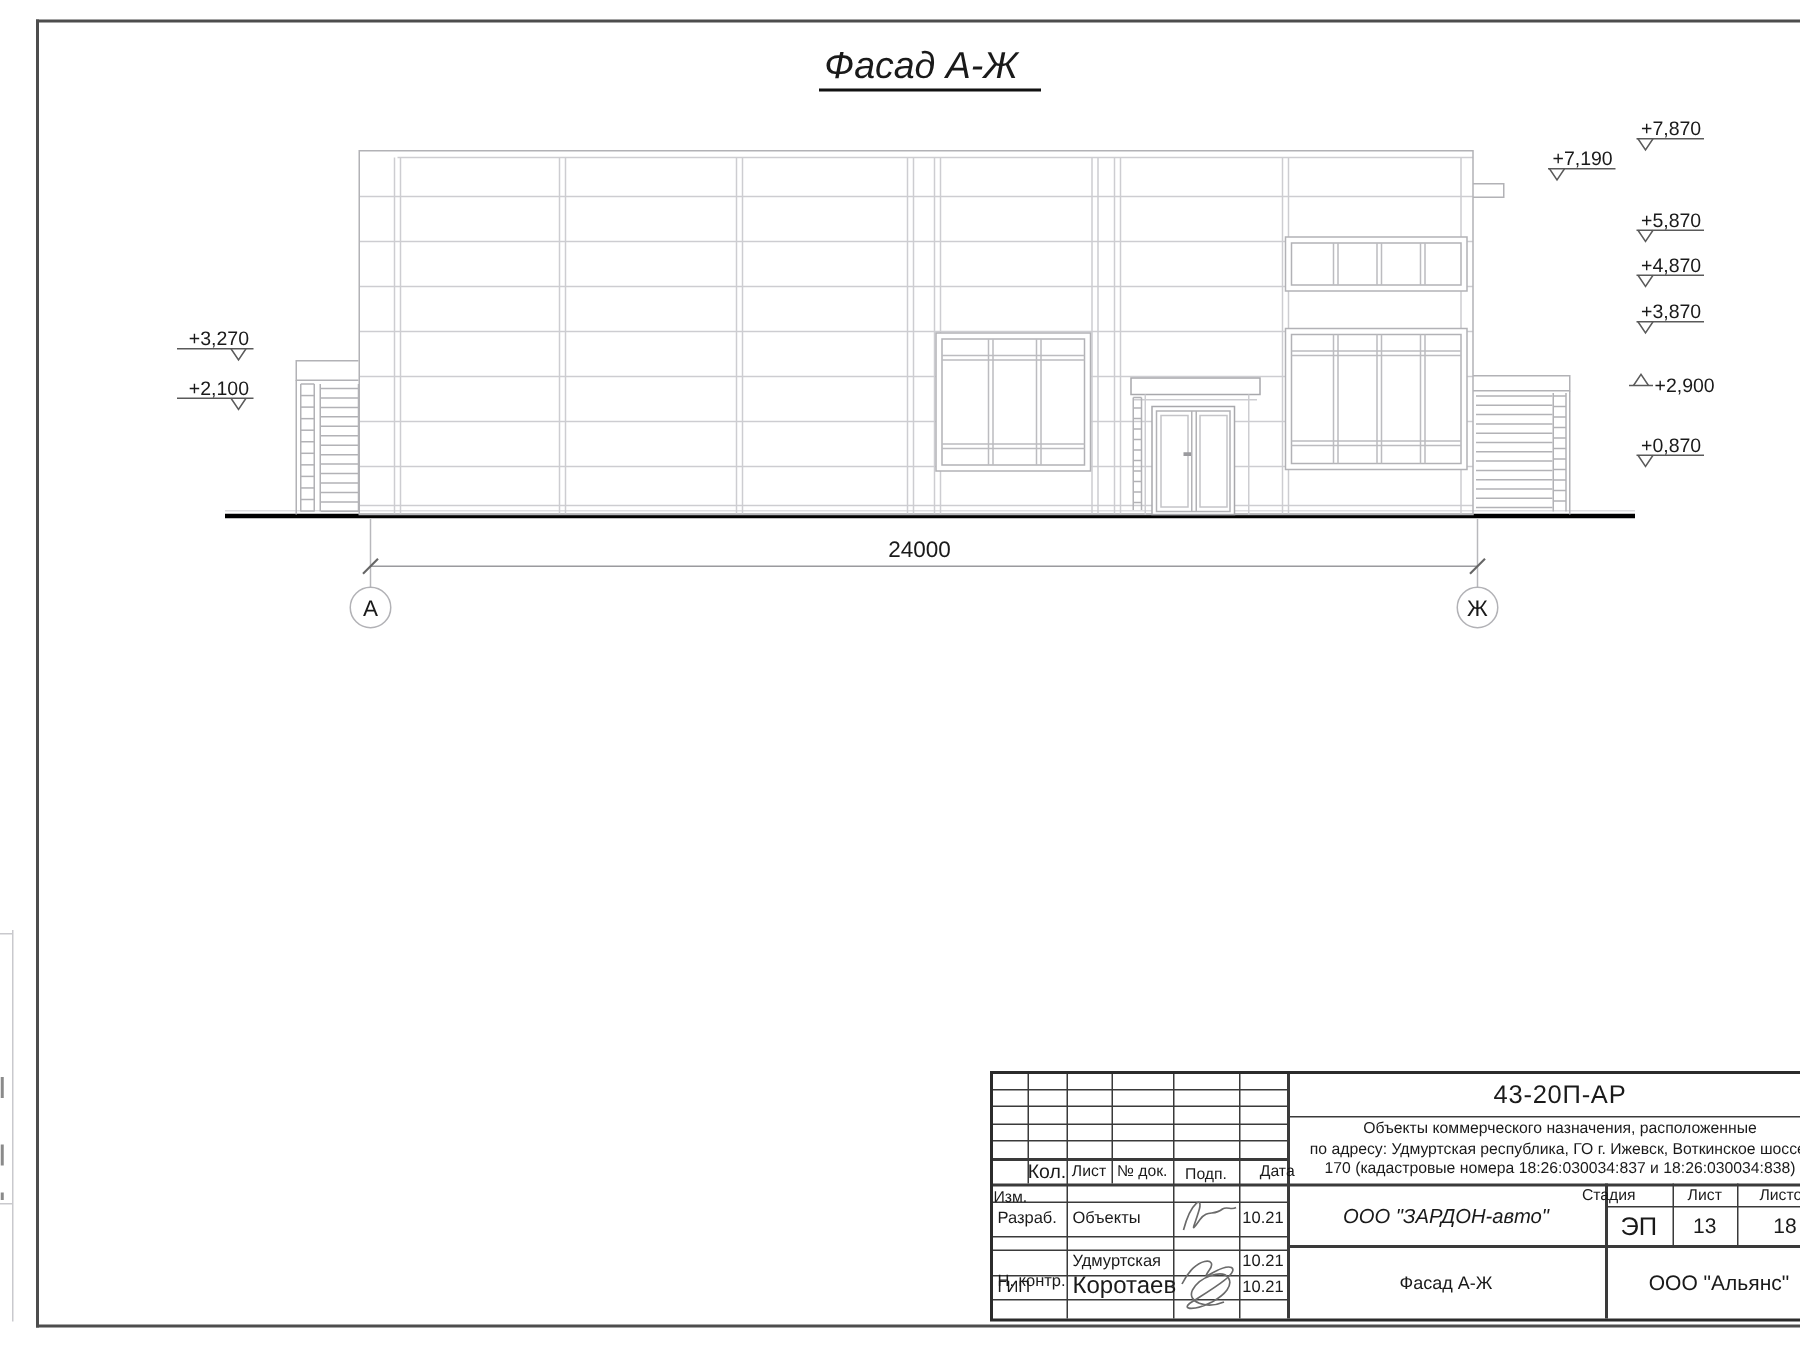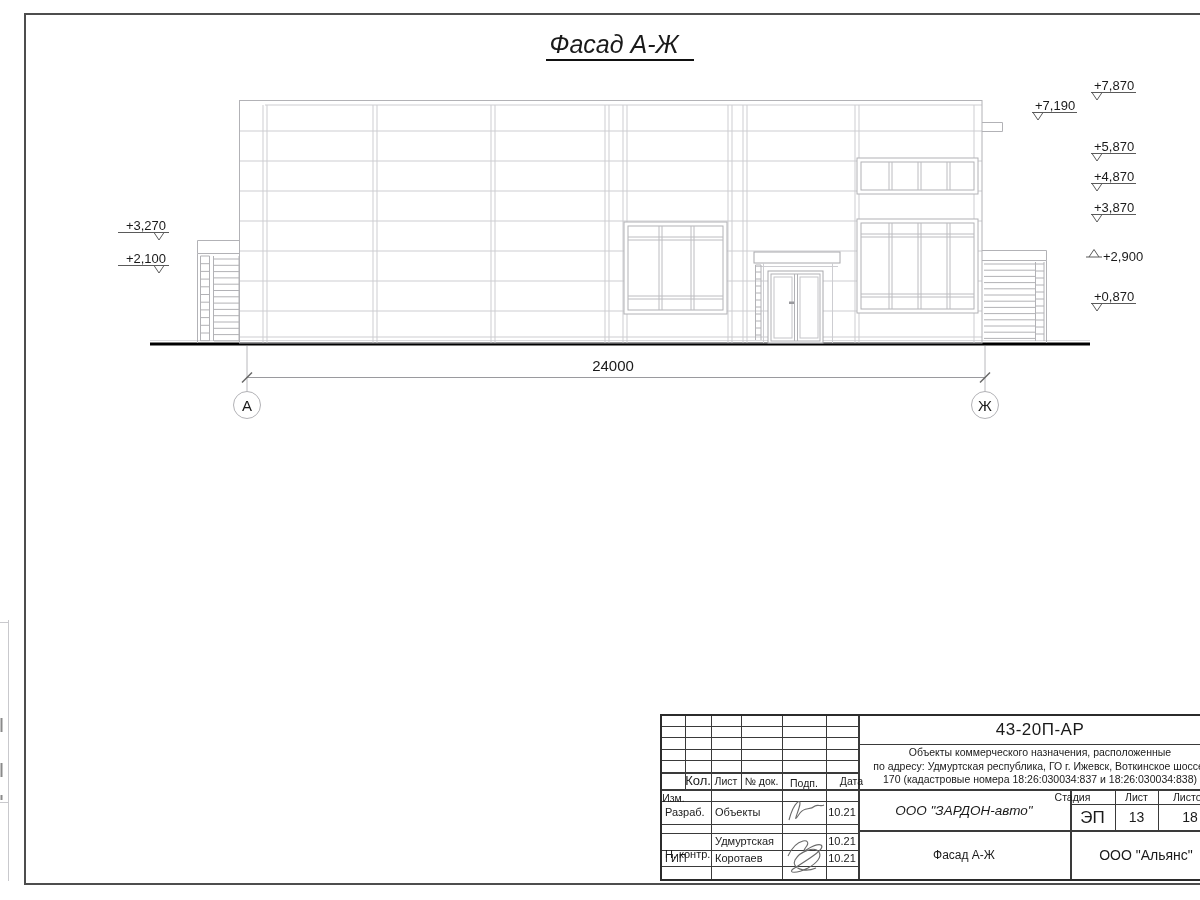--- a/index.html
+++ b/index.html
@@ -270,21 +270,21 @@
 
   <div class="cell left" style="left:3px;top:85px;width:46px;height:23px;font-size:11px">Разраб.</div>
   <div class="cell left" style="left:53px;top:85px;width:67px;height:23px;font-size:11px">Объекты</div>
   <div class="cell" style="left:164px;top:85px;width:32px;height:23px;font-size:11px">10.21</div>
 
   <div class="cell left" style="left:3px;top:130px;width:46px;height:17px;font-size:11px">Н. контр.</div>
   <div class="cell left" style="left:53px;top:117px;width:67px;height:17px;font-size:11px">Удмуртская</div>
   <div class="cell" style="left:164px;top:117px;width:32px;height:17px;font-size:11px">10.21</div>
 
   <div class="cell left" style="left:3px;top:134px;width:46px;height:16px;font-size:11px">ГИП</div>
-  <div class="cell left" style="left:53px;top:134px;width:67px;height:16px;font-size:11px">Коротаев</div>
+  <div class="cell left" style="left:53px;top:134px;width:67px;height:16px;font-size:16px">Коротаев</div>
   <div class="cell" style="left:164px;top:134px;width:32px;height:16px;font-size:11px">10.21</div>
 
   <svg class="abs" style="left:0;top:0" width="556" height="163" viewBox="0 0 556 163">
     <g stroke="#6a6a6a" stroke-width="1.1" fill="none">
       <path d="M127,104 C132,85 141,80 137,92 C134,102 131,107 138,97 C143,90 147,95 153,90 C156,88 159,91 162,89"></path>
       <path d="M126,140 C135,121 151,122 144,131 C137,141 152,126 159,129 C165,133 140,147 131,153 C126,157 134,158 146,152 C155,147 160,141 157,136 C153,130 138,135 133,144 C129,152 142,157 154,152"></path>
     </g>
   </svg>
 
   <div class="cell" style="left:196px;top:0;width:364px;height:28px;font-size:17px;letter-spacing:.5px">43-20П-АР</div>

